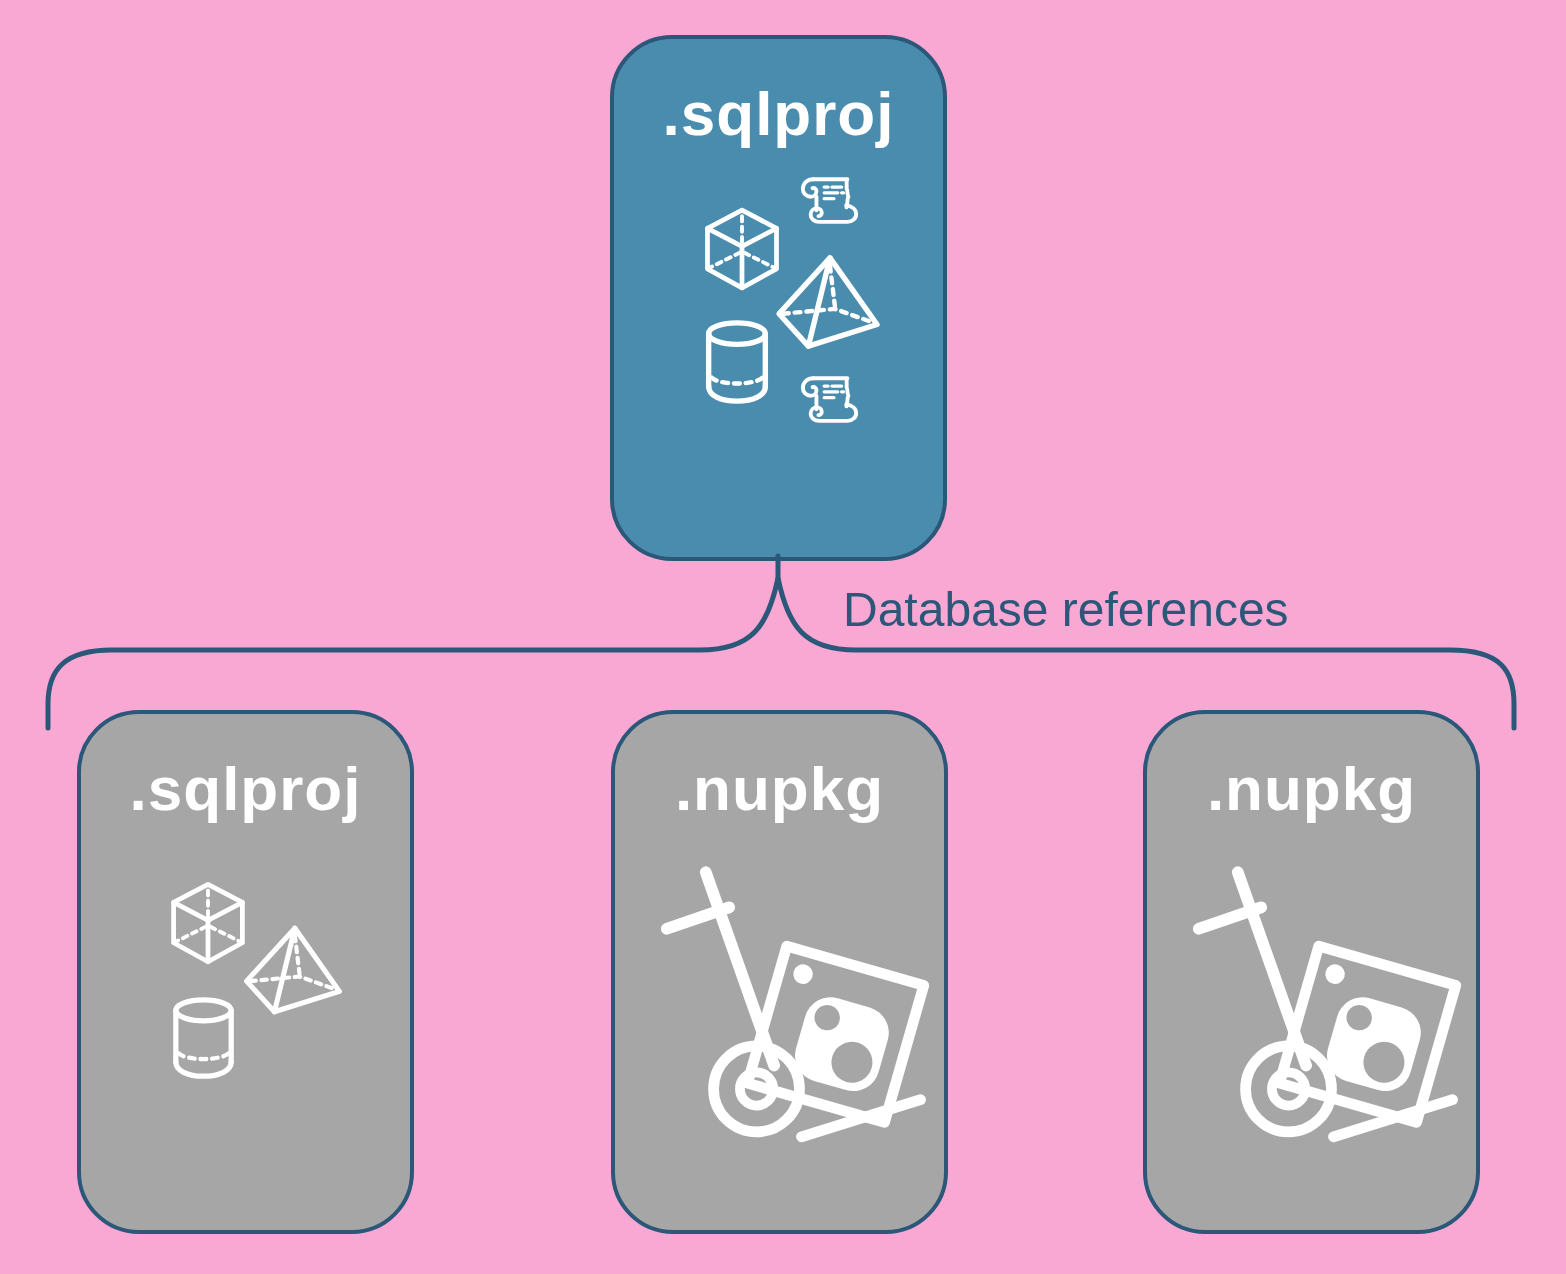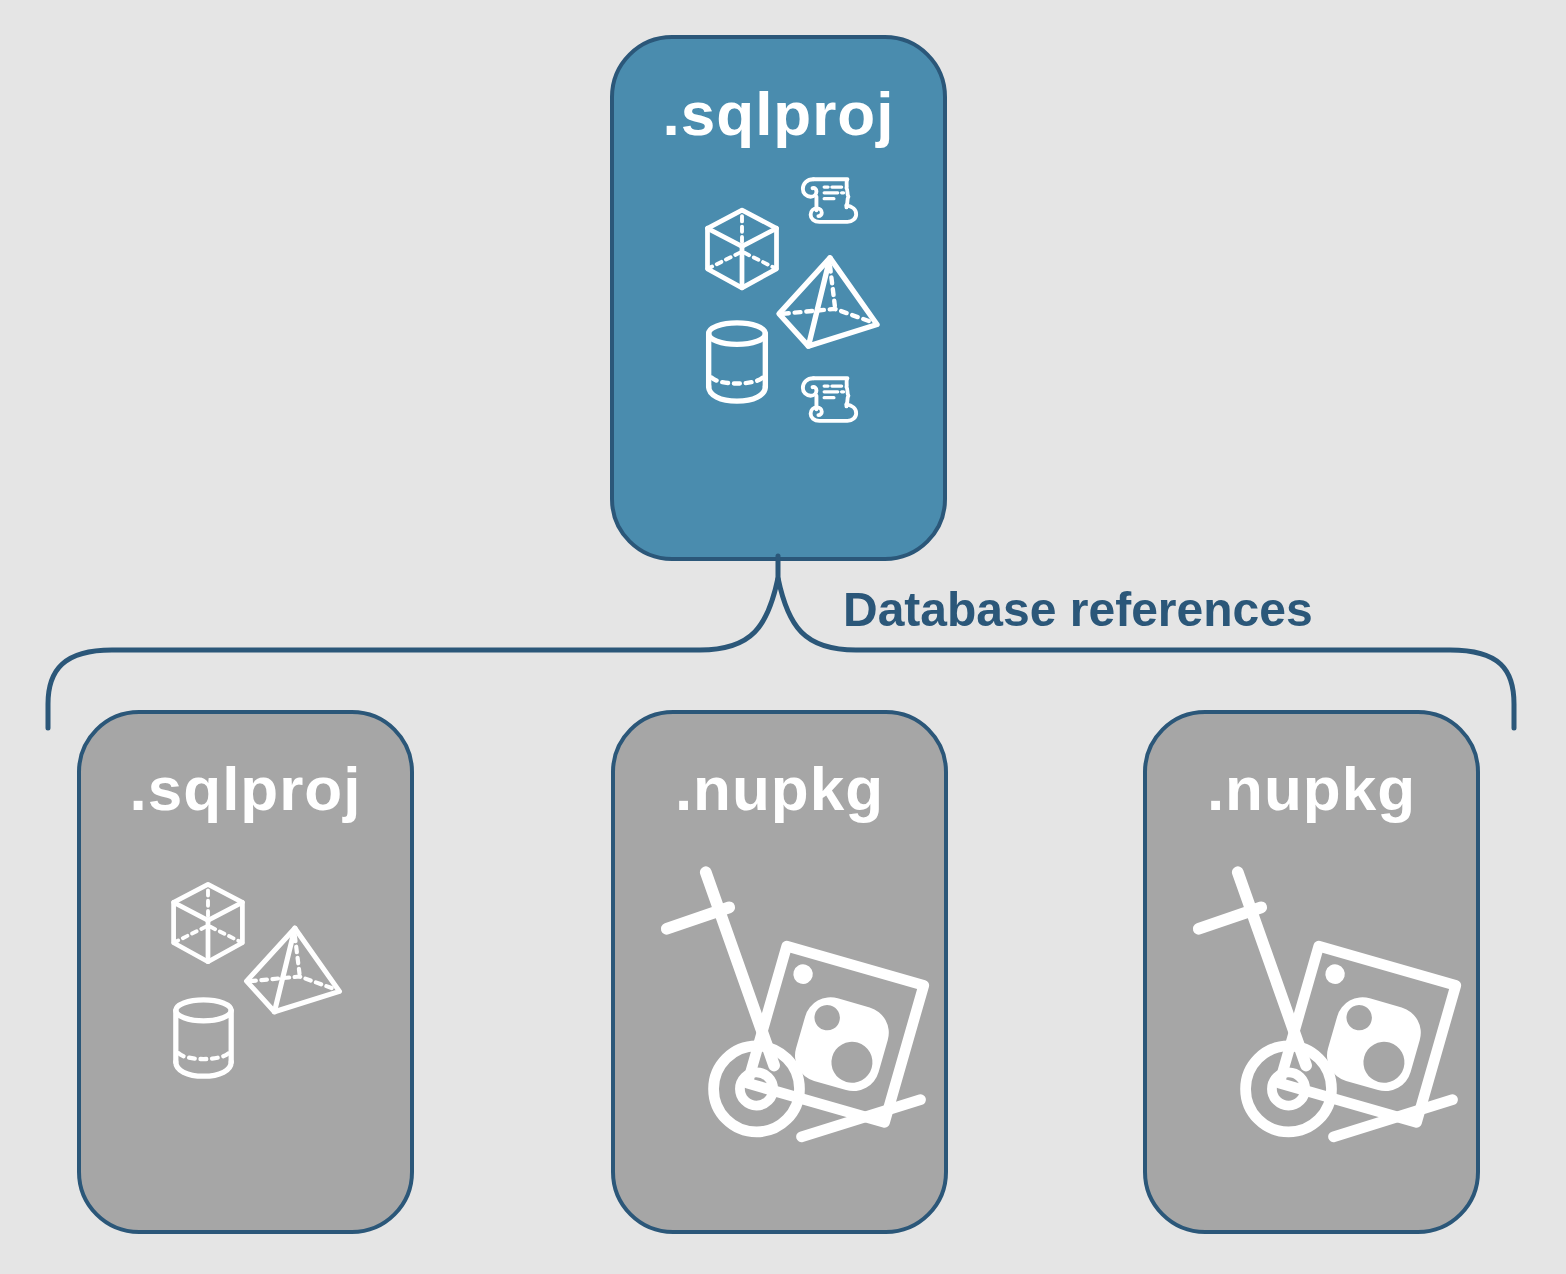--- a/index.html
+++ b/index.html
@@ -3,21 +3,21 @@
 <meta charset="utf-8">
 <style>
   :root{
     --accent-teal:#4A8CAE;
     --card-gray:#A6A6A6;
     --outline-navy:#2B5779;
     --icon-white:#FFFFFF;
   }
   html,body{margin:0;padding:0;background:#fff;}
   .canvas{
-    position:relative;width:1566px;height:1274px;background:#e5e5e5;
+    position:relative;width:1566px;height:1274px;background:#f9a8d4;
     font-family:"Liberation Sans",sans-serif;overflow:hidden;
   }
   .card{
     position:absolute;width:337px;box-sizing:border-box;
     border:4px solid var(--outline-navy);border-radius:62px;
   }
   .card.primary{left:610px;top:35px;height:526px;background:var(--accent-teal);}
   .card.gray{top:710px;height:524px;background:var(--card-gray);}
   .card.pos-left{left:77px;}
   .card.pos-mid{left:611px;}
@@ -25,21 +25,21 @@
   .card-title{
     margin-top:44px;text-align:center;font-size:62px;font-weight:bold;
     color:var(--icon-white);letter-spacing:1px;line-height:1;
   }
   .icon{position:absolute;}
   .icon svg{display:block;width:100%;height:100%;}
   .stroke{fill:none;stroke:var(--icon-white);stroke-linecap:round;stroke-linejoin:round;}
   .connector-svg{position:absolute;left:0;top:0;width:1566px;height:1274px;pointer-events:none;}
   .connector-label{
     position:absolute;left:843px;top:582px;
-    font-size:48px;font-weight:bold;color:var(--outline-navy);white-space:nowrap;
+    font-size:48px;font-weight:normal;color:var(--outline-navy);white-space:nowrap;
   }
 </style>
 </head>
 <body>
 
 <svg width="0" height="0" style="position:absolute">
   <defs>
 
     <symbol id="sym-cube" viewBox="0 0 100 102">
       <g class="stroke" stroke-width="5.5">

